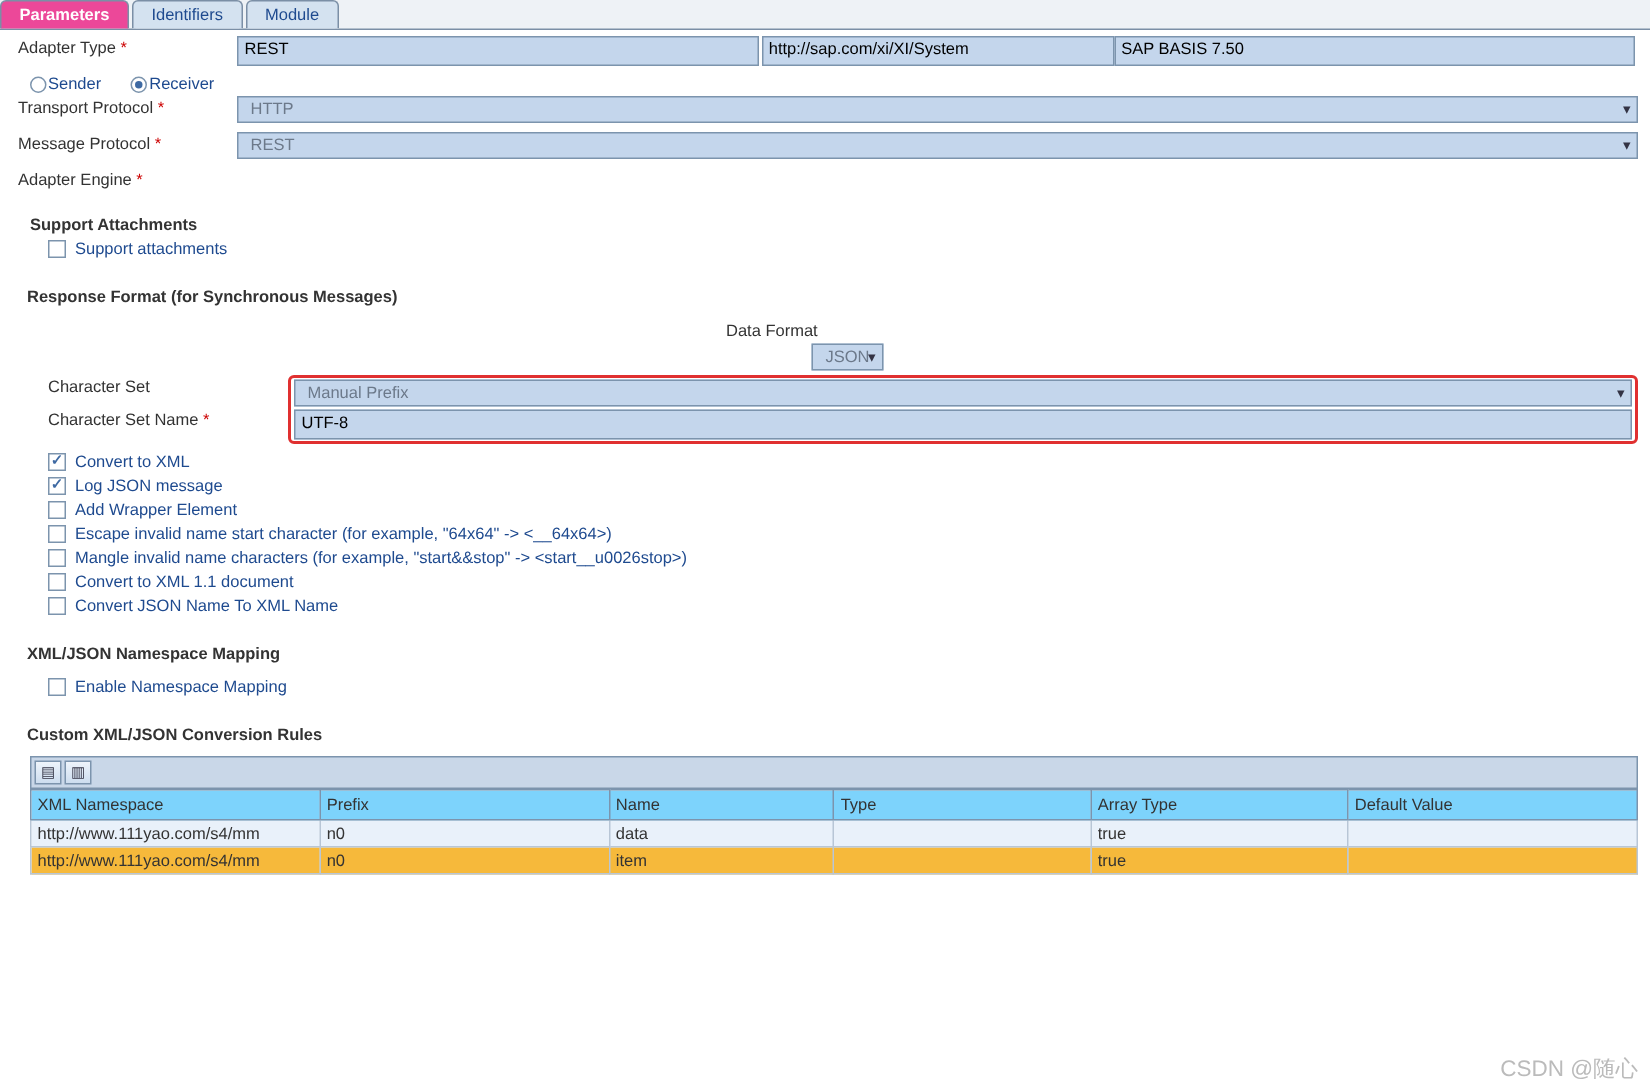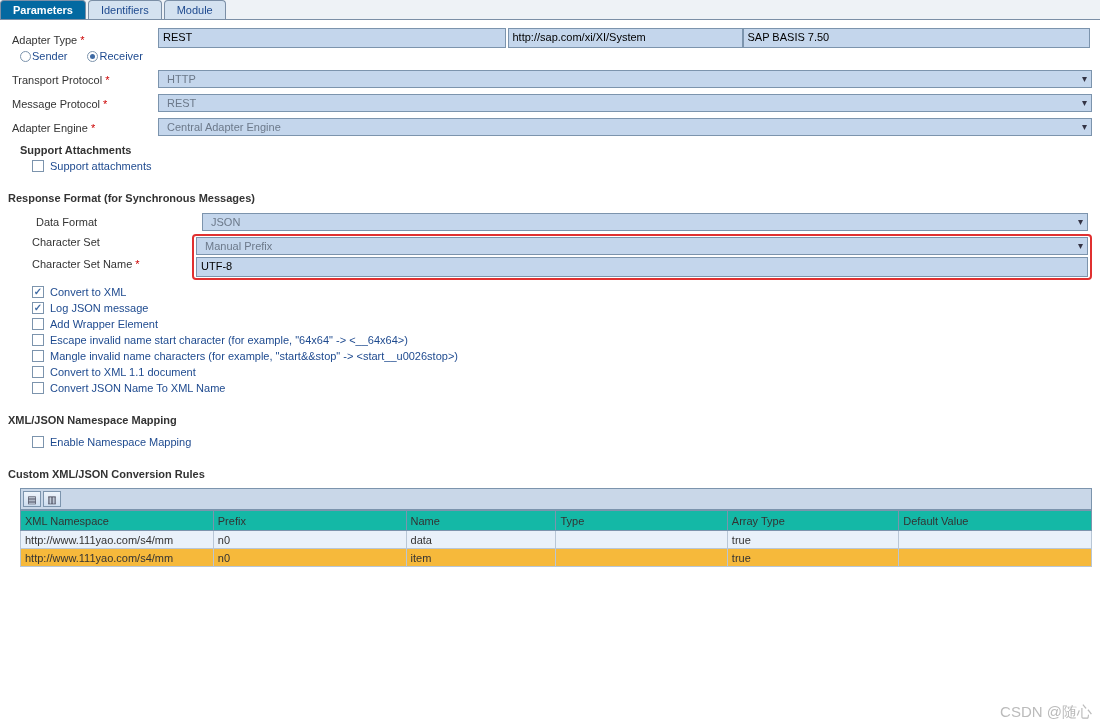--- a/index.html
+++ b/index.html
@@ -1,25 +1,25 @@
 <!DOCTYPE html>
 <html><head>
 <meta charset="utf-8">
 <style>
   * { box-sizing: border-box; }
   body { margin: 0; font-family: Arial, sans-serif; font-size: 11px; color: #333; background: #fff; }
 
   
   .tab-strip { display: flex; height: 20px; border-bottom: 1px solid #7b8fa6; background: #eef2f6; }
   .tab { padding: 2px 12px; margin-right: 2px; background: #d4e2f0; border: 1px solid #7b8fa6; border-bottom: none; border-top-left-radius: 4px; border-top-right-radius: 4px; color: #1e4a8f; cursor: pointer; display: flex; align-items: center; }
-  .tab.active { background: #0369a1; color: #fff; font-weight: bold; }
+  .tab.active { background: #ec4899; color: #fff; font-weight: bold; }
 
   
   .form-area { padding: 4px 8px; }
-  .row { display: flex; align-items: flex-end; min-height: 24px; }
+  .row { display: flex; align-items: flex-start; min-height: 24px; }
   .label { width: 150px; padding: 2px 4px; }
   .req::after { content: " *"; color: #c00; }
   .v-input { background: #c4d6ec; border: 1px solid #7c94ad; padding: 2px 4px; height: 20px; color: #000; }
   .v-select { background: #c4d6ec; border: 1px solid #7c94ad; padding: 2px 8px; height: 18px; color: #6c798a; position: relative; }
   .v-select::after { content: "▾"; position: absolute; right: 4px; top: 2px; color: #334; font-size: 10px; }
 
   .adapter-row .v-input { flex: 1; margin-right: 2px; }
   .adapter-row .v-input:first-of-type { width: 295px; flex: none; }
   .adapter-row .v-input:nth-of-type(2) { flex: 1; }
   .adapter-row .v-input:nth-of-type(3) { width: 235px; flex: none; margin-right: 0; }
@@ -31,36 +31,36 @@
   .radio-row label { display: flex; align-items: center; gap: 1px; cursor: pointer; }
   .radio { width: 11px; height: 11px; border: 1px solid #7c94ad; border-radius: 50%; background: #fff; display: inline-flex; align-items: center; justify-content: center; }
   .radio.on::after { content: ""; width: 5px; height: 5px; border-radius: 50%; background: #3f6aa3; display: block; }
 
   
   .sect-title { font-weight: bold; padding: 8px 4px 2px 12px; }
   .check-row { padding: 2px 4px 2px 24px; display: flex; align-items: center; gap: 6px; color: #1e4a8f; }
   .chk { width: 12px; height: 12px; border: 1px solid #7c94ad; background: #fff; display: inline-flex; align-items: center; justify-content: center; font-size: 10px; color: #3f6aa3; }
   .chk.on::after { content: "✓"; font-weight: bold; line-height: 10px; }
 
-  .sub-row { display: flex; align-items: center; padding: 1px 4px 1px 24px; }
+  .sub-row { display: flex; align-items: center; padding: 1px 4px 1px 24px; flex-direction: column; }
   .sub-row .label { width: 160px; }
   .sub-row .v-select, .sub-row .v-input { flex: 1; }
 
   
   .tbl-toolbar { background: #c9d7e8; border: 1px solid #7c94ad; height: 22px; display: flex; align-items: center; padding: 0 2px; margin-top: 4px; }
   .tbl-btn { width: 18px; height: 16px; border: 1px solid #7c94ad; background: linear-gradient(#eef4fb, #cdddef); margin-right: 2px; display: inline-flex; align-items: center; justify-content: center; font-size: 10px; color: #334; cursor: pointer; }
 
   table.grid { width: 100%; border-collapse: collapse; }
-  table.grid th { background: #14b8a6; border: 1px solid #7c94ad; padding: 2px 4px; text-align: left; font-weight: normal; color: #333; height: 20px; }
+  table.grid th { background: #7dd3fc; border: 1px solid #7c94ad; padding: 2px 4px; text-align: left; font-weight: normal; color: #333; height: 20px; }
   table.grid td { border: 1px solid #b8c6d6; padding: 2px 4px; height: 18px; }
   tr.row-a td { background: #e9f1fa; }
   tr.row-b td { background: #f6b93b; }
 
   .tbl-container { margin: 0 8px 10px 20px; }
-  .main-sect-title { font-weight: bold; padding: 14px 4px 4px 8px; }
+  .main-sect-title { font-weight: bold; padding: 14px 4px 4px 8px; margin-left: 10px; }
 
   .watermark { position: absolute; right: 8px; bottom: 6px; color: #bbb; font-size: 15px; }
 </style>
 </head>
 <body>
 
 <div class="tab-strip">
   <div class="tab active">Parameters</div>
   <div class="tab">Identifiers</div>
   <div class="tab">Module</div>
@@ -89,21 +89,20 @@
   <div class="row proto-row">
     <div class="label req">Transport Protocol</div>
     <div class="v-select ro">HTTP</div>
   </div>
   <div class="row proto-row">
     <div class="label req">Message Protocol</div>
     <div class="v-select ro">REST</div>
   </div>
   <div class="row proto-row">
     <div class="label req">Adapter Engine</div>
-    <div class="v-select ro">Central Adapter Engine</div>
   </div>
 
   <div class="sect-title">Support Attachments</div>
   <div class="check-row">
       <span class="chk"></span>
       <span>Support attachments</span>
     </div>
 </div>
 
 <div class="main-sect-title">Response Format (for Synchronous Messages)</div>

